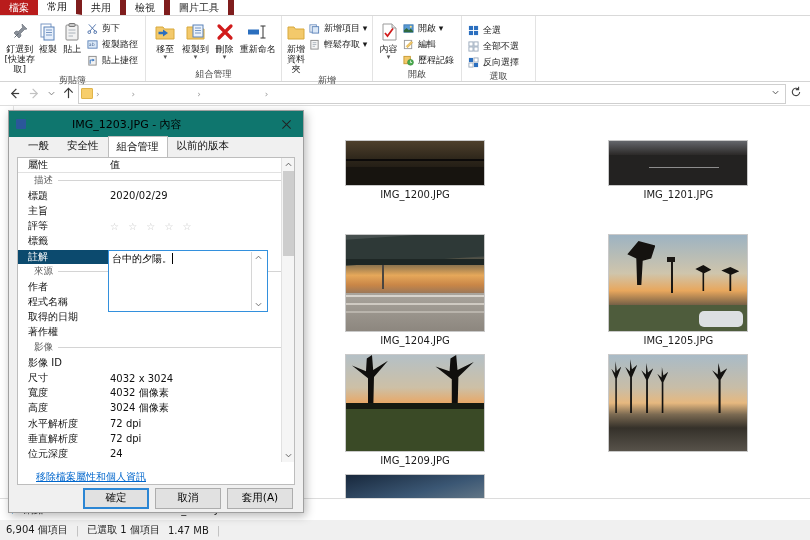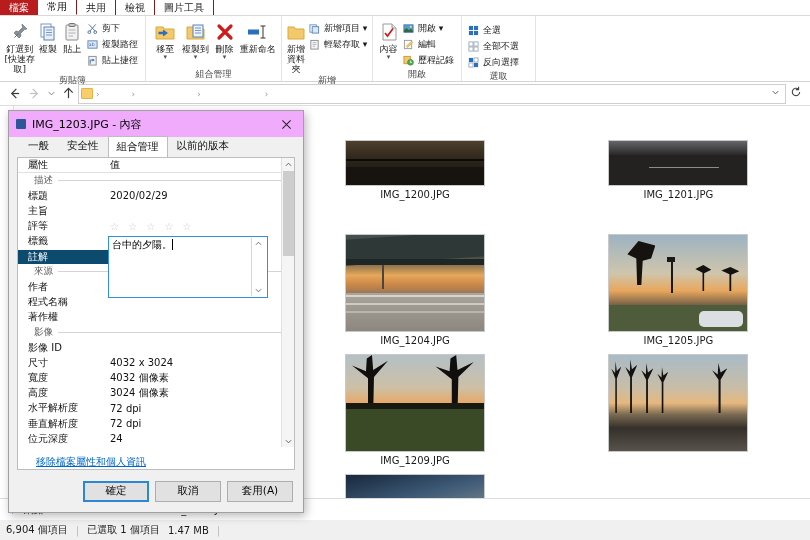--- a/index.html
+++ b/index.html
@@ -15,21 +15,21 @@
   #app { position: relative; width: 810px; height: 540px; overflow: hidden; background:#fff; }
 
   
   .ribbon-tabs {
     height: 16px; background: #ffffff; display: flex; align-items: stretch;
     border-bottom: 1px solid #d9d9d9;
   }
   .rtab {
     padding: 0 9px; display: flex; align-items: center; justify-content: center;
     font-size: 10px; color: #1f1f1f; position: relative; white-space: nowrap;
-    border-right: 1px solid #7f1d1d;
+    border-right: 6px solid #7f1d1d;
   }
   .rtab.file { background: #b91c1c; color: #fff; font-weight: normal; border-right: none;}
   .rtab.active { background: #fff; border-bottom: 1px solid #fff; color:#000; }
   .rtab.contextual { color: #1a1a1a; }
   .rtab-spacer { flex: 1; border: none; }
 
   .ribbon-body {
     height: 66px; background: #ffffff; display: flex; align-items: stretch;
     border-bottom: 1px solid #d4d4d4; position: relative;
   }
@@ -94,21 +94,21 @@
   .status-sep { color:#bbb; }
   .netico { width:12px;height:9px;background:#2d8fd5; clip-path: polygon(0 50%, 40% 0, 40% 30%, 100% 30%, 100% 70%, 40% 70%, 40% 100%); }
 
   
   .dialog {
     position: absolute; left: 8px; top: 110px; width: 296px; height: 403px;
     background: #f0f0f0; border: 1px solid #a0a0a0;
     box-shadow: 2px 3px 9px rgba(0,0,0,0.28);
     display: flex; flex-direction: column;
   }
-  .dlg-title { height: 26px; display:flex; align-items:center; padding-left: 7px; background:#f0abfc; }
+  .dlg-title { height: 26px; display:flex; align-items:center; padding-left: 7px; background:#0f766e;gap:40px; }
   .dlg-ico { width: 10px; height: 10px; background:#2b579a; margin-right: 6px; border-radius:1px;}
   .dlg-titletext { font-size: 11px; color:#000; flex:1; }
   .dlg-close { width: 34px; height: 26px; display:flex;align-items:center;justify-content:center; font-size:13px; color:#222; }
 
   .dlg-tabs { display:flex; padding-left: 10px; gap: 0px; background:#f0f0f0; height: 20px; align-items: flex-end; }
   .dtab { font-size: 10.5px; padding: 3px 8px 3px 8px; border:1px solid transparent; color:#111; }
   .dtab.active { background: #fff; border:1px solid #bdbdbd; border-bottom-color:#fff; position:relative; top:1px; }
 
   .dlg-panel {
     margin: 0 8px 0 8px; background: #fff; border: 1px solid #bdbdbd;
@@ -124,21 +124,21 @@
   .proprow { display:flex; height:15.2px; align-items:center; font-size:10px; color:#111; }
   .proprow .c1 { width: 92px; padding-left: 10px; white-space: nowrap; }
   .proprow .c2 { flex:1; white-space: nowrap; }
   .proprow.selected .c1 { background: #0c4a6e; color:#fff; }
   .section { display:flex; align-items:center; height: 15.2px; padding-left: 16px; gap: 5px; }
   .section .s-lbl { font-size: 9.5px; color:#5a5a5a; white-space:nowrap;}
   .section .s-line { flex:1; height:1px; background:#d4d4d4; }
   .stars { color:#c9c9c9; font-size: 10px; letter-spacing: 3px; }
 
   .editbox {
-    position: absolute; left: 90px; top: 78px; width: 160px; height: 62px;
+    position: absolute; left: 90px; top: 92px; width: 160px; height: 62px;
     border: 1px solid #3390dd; background:#fff; font-size:10px; padding: 1px 3px;
     display:flex;
   }
   .editbox .etxt { flex:1; }
   .caret-bar { display:inline-block; width:1px; height:11px; background:#000; vertical-align:-2px; }
   .edit-sb { width: 13px; border-left: 1px solid #d6d6d6; display:flex; flex-direction:column; justify-content:space-between; align-items:center; padding: 1px 0; }
   .edit-sb span { font-size: 8px; color:#606060; }
 
   .list-sb {
     position:absolute; right:0; top:0; width:13px; height:100%;
@@ -702,20 +702,24 @@
         </div>
         <div class="proprow">
           <div class="c1">作者</div>
           <div class="c2"></div>
         </div>
         <div class="proprow">
           <div class="c1">程式名稱</div>
           <div class="c2"></div>
         </div>
         <div class="proprow">
+          <div class="c1">取得的日期</div>
+          <div class="c2"></div>
+        </div>
+        <div class="proprow">
           <div class="c1">著作權</div>
           <div class="c2"></div>
         </div>
 
         <div class="section">
           <span class="s-lbl">影像</span>
           <span class="s-line"></span>
         </div>
         <div class="proprow">
           <div class="c1">影像 ID</div>

